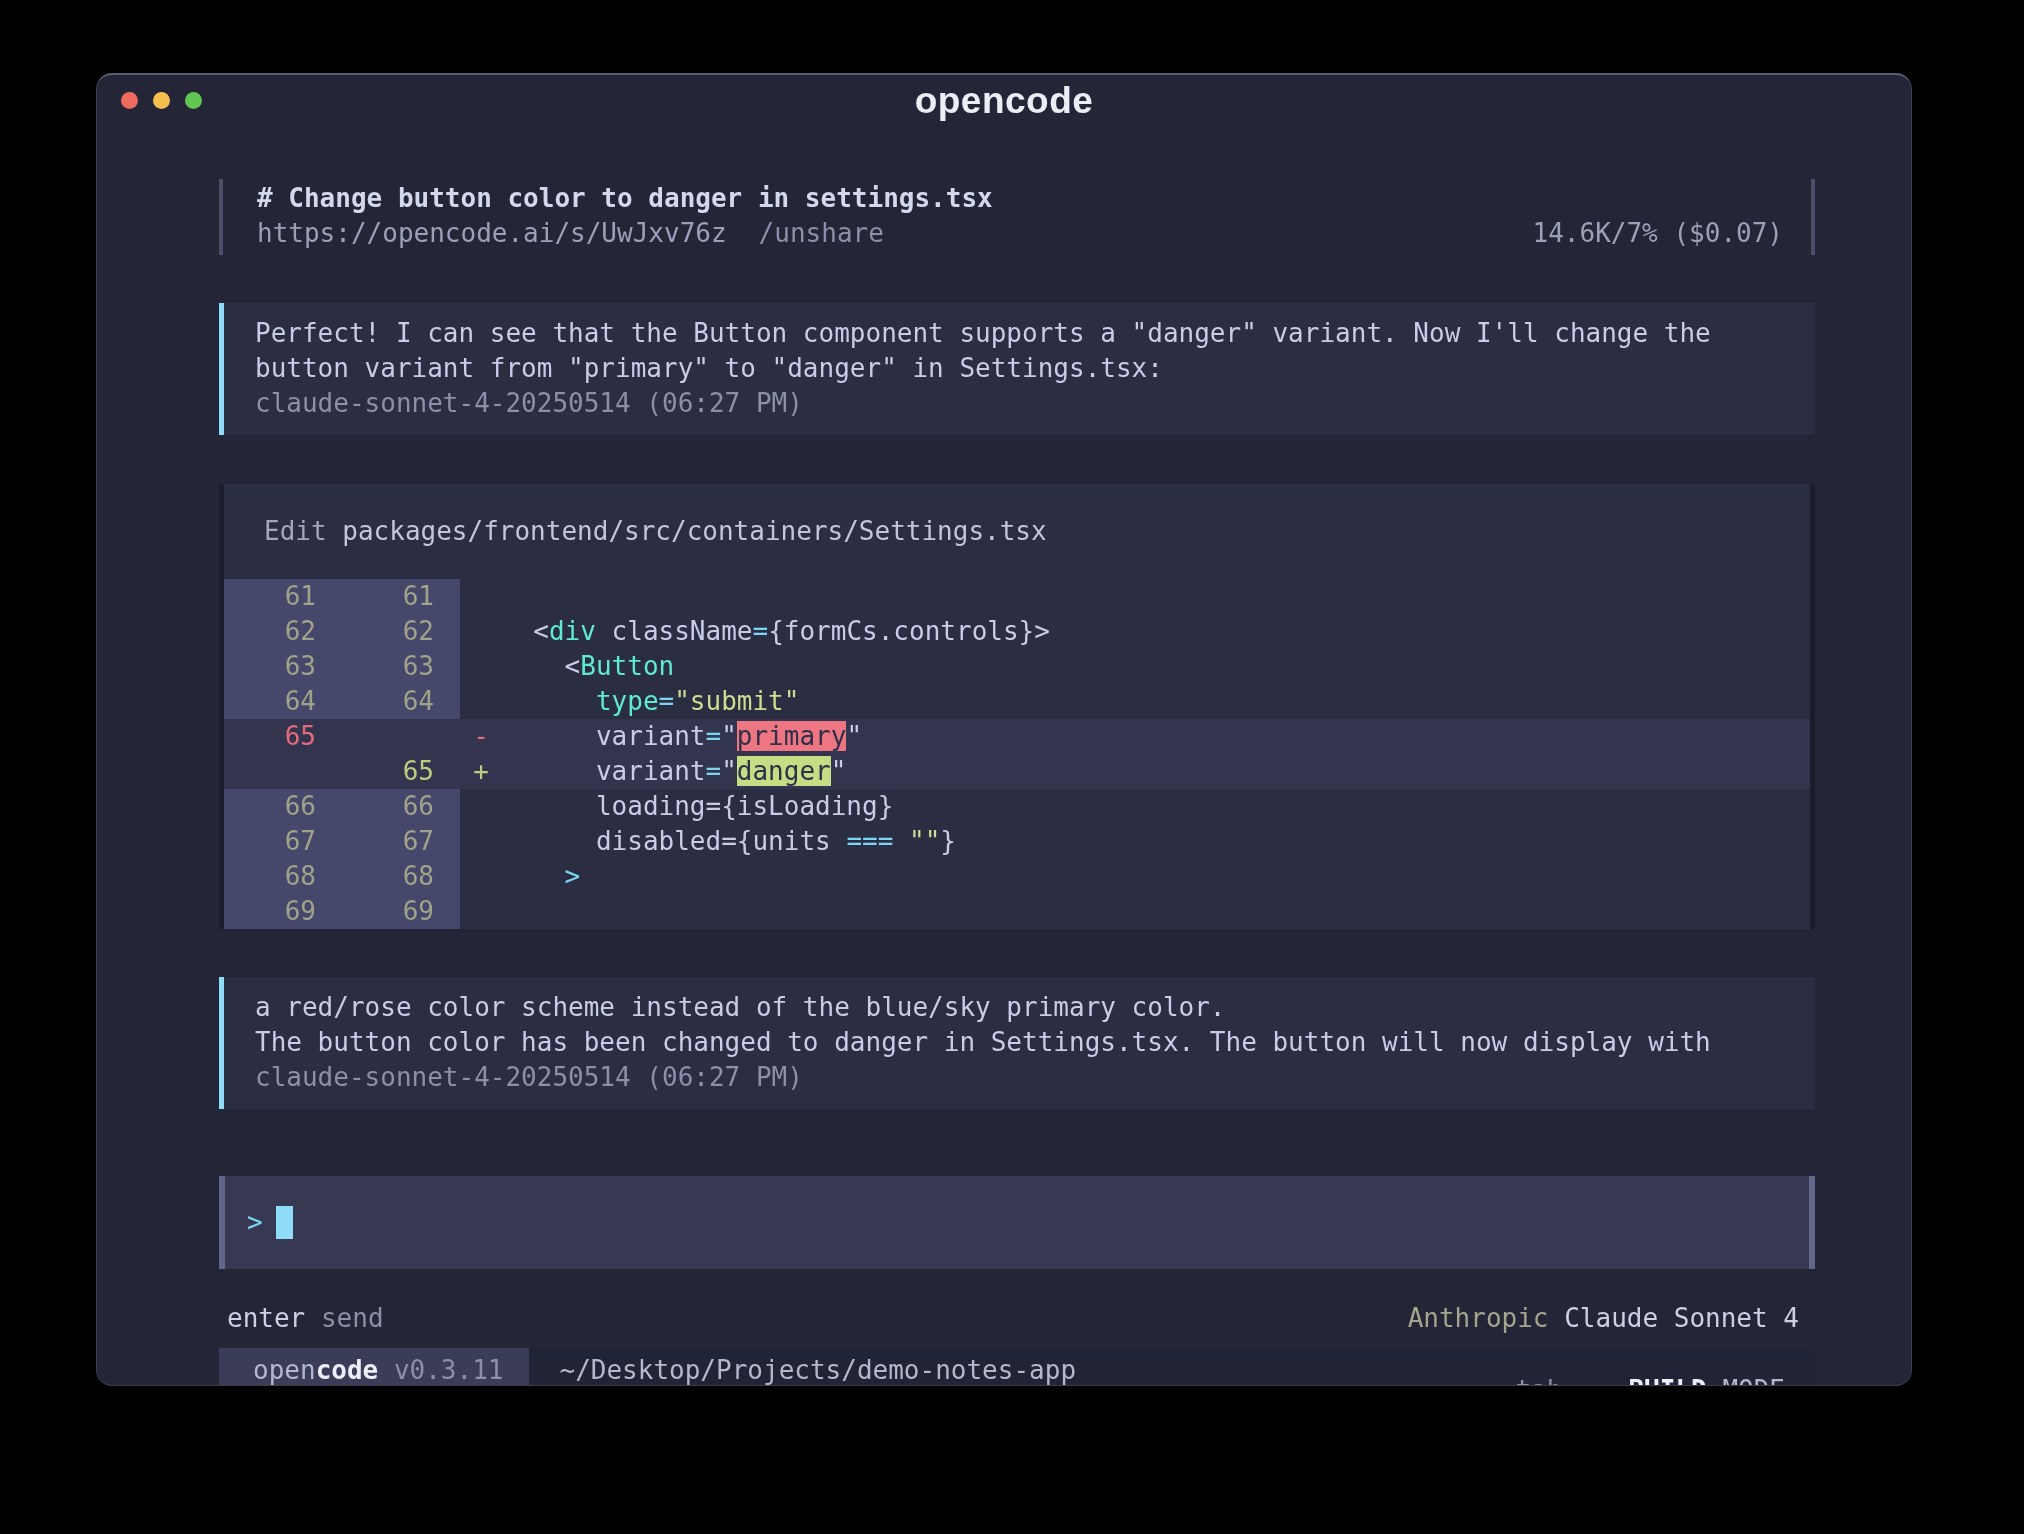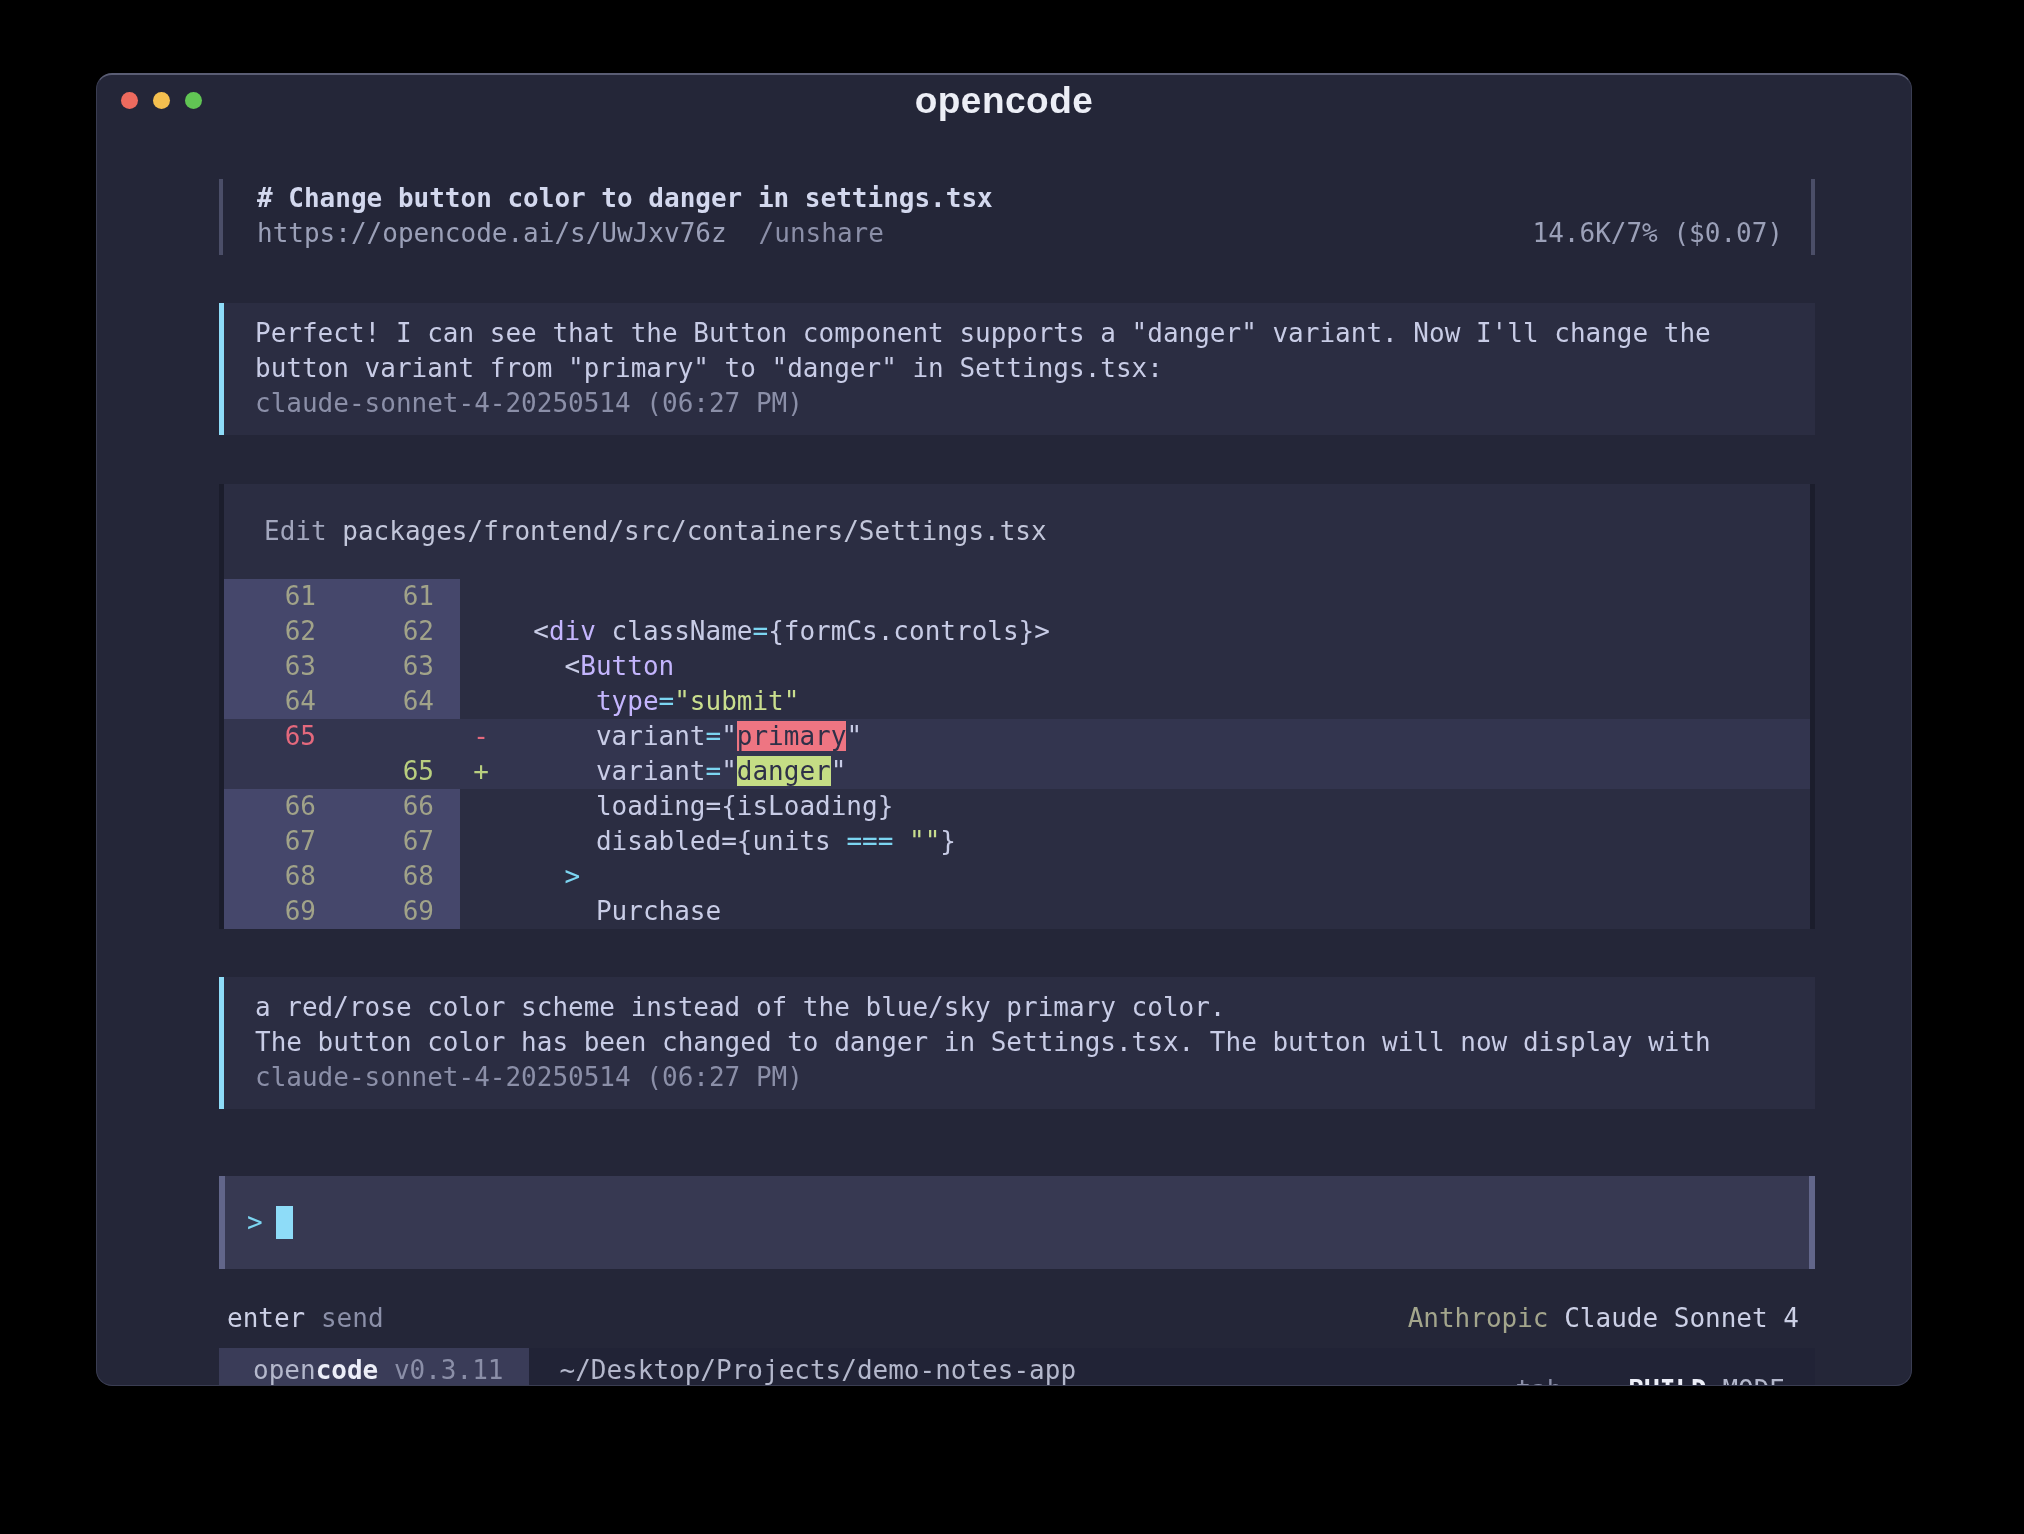--- a/index.html
+++ b/index.html
@@ -36,21 +36,21 @@
   .edit-action{color:#a2a6bd;}
   .edit-path{color:#c2c6da;}
   .diff-row{display:flex;height:35px;line-height:35px;}
   .cell-old,.cell-new{flex:0 0 118px;text-align:right;padding-right:26px;color:#a1a389;}
   .gut{background:#45476b;}
   .cell-sign{flex:0 0 42px;text-align:center;}
   .cell-code{flex:1;white-space:pre;}
   .diff-row.del,.diff-row.add{background:#33354f;}
   .diff-row.del .cell-old,.diff-row.del .cell-sign{color:#e4697d;}
   .diff-row.add .cell-new,.diff-row.add .cell-sign{color:#b9cf7f;}
-  .fg{color:#c8cce6;} .tag{color:#c4b5fd;margin-top:44px;} .op{color:#7cd5f1;} .str{color:#c9de8e;}
+  .fg{color:#c8cce6;} .tag{color:#5eead4;margin-top:44px;} .op{color:#7cd5f1;} .str{color:#c9de8e;}
   .hl-del{background:#ee7582;color:#2e3048;}
   .hl-add{background:#c5dd85;color:#2e3048;}
 
   
   .prompt-box{margin-top:55px;height:93px;background:#373952;
     border-left:6px solid #62668a;border-right:6px solid #62668a;
     display:flex;align-items:center;padding-left:22px;}
   .prompt-char{color:#7cd5f1;}
   .cursor{width:17px;height:33px;background:#8edcf8;margin-left:13px;}
 
@@ -154,21 +154,20 @@
           <div class="diff-row ctx">
             <span class="cell-old gut">68</span>
             <span class="cell-new gut">68</span>
             <span class="cell-sign"></span>
             <span class="cell-code"><span class="op">    &gt;</span></span>
           </div>
           <div class="diff-row ctx">
             <span class="cell-old gut">69</span>
             <span class="cell-new gut">69</span>
             <span class="cell-sign"></span>
-            <span class="cell-code"><span class="fg">      Purchase</span></span>
           </div>
         </div>
     </div>
 
     <div class="msg">
       <div>a red/rose color scheme instead of the blue/sky primary color.</div>
       <div>The button color has been changed to danger in Settings.tsx. The button will now display with</div>
       <div class="meta">claude-sonnet-4-20250514 (06:27 PM)</div>
     </div>
 

